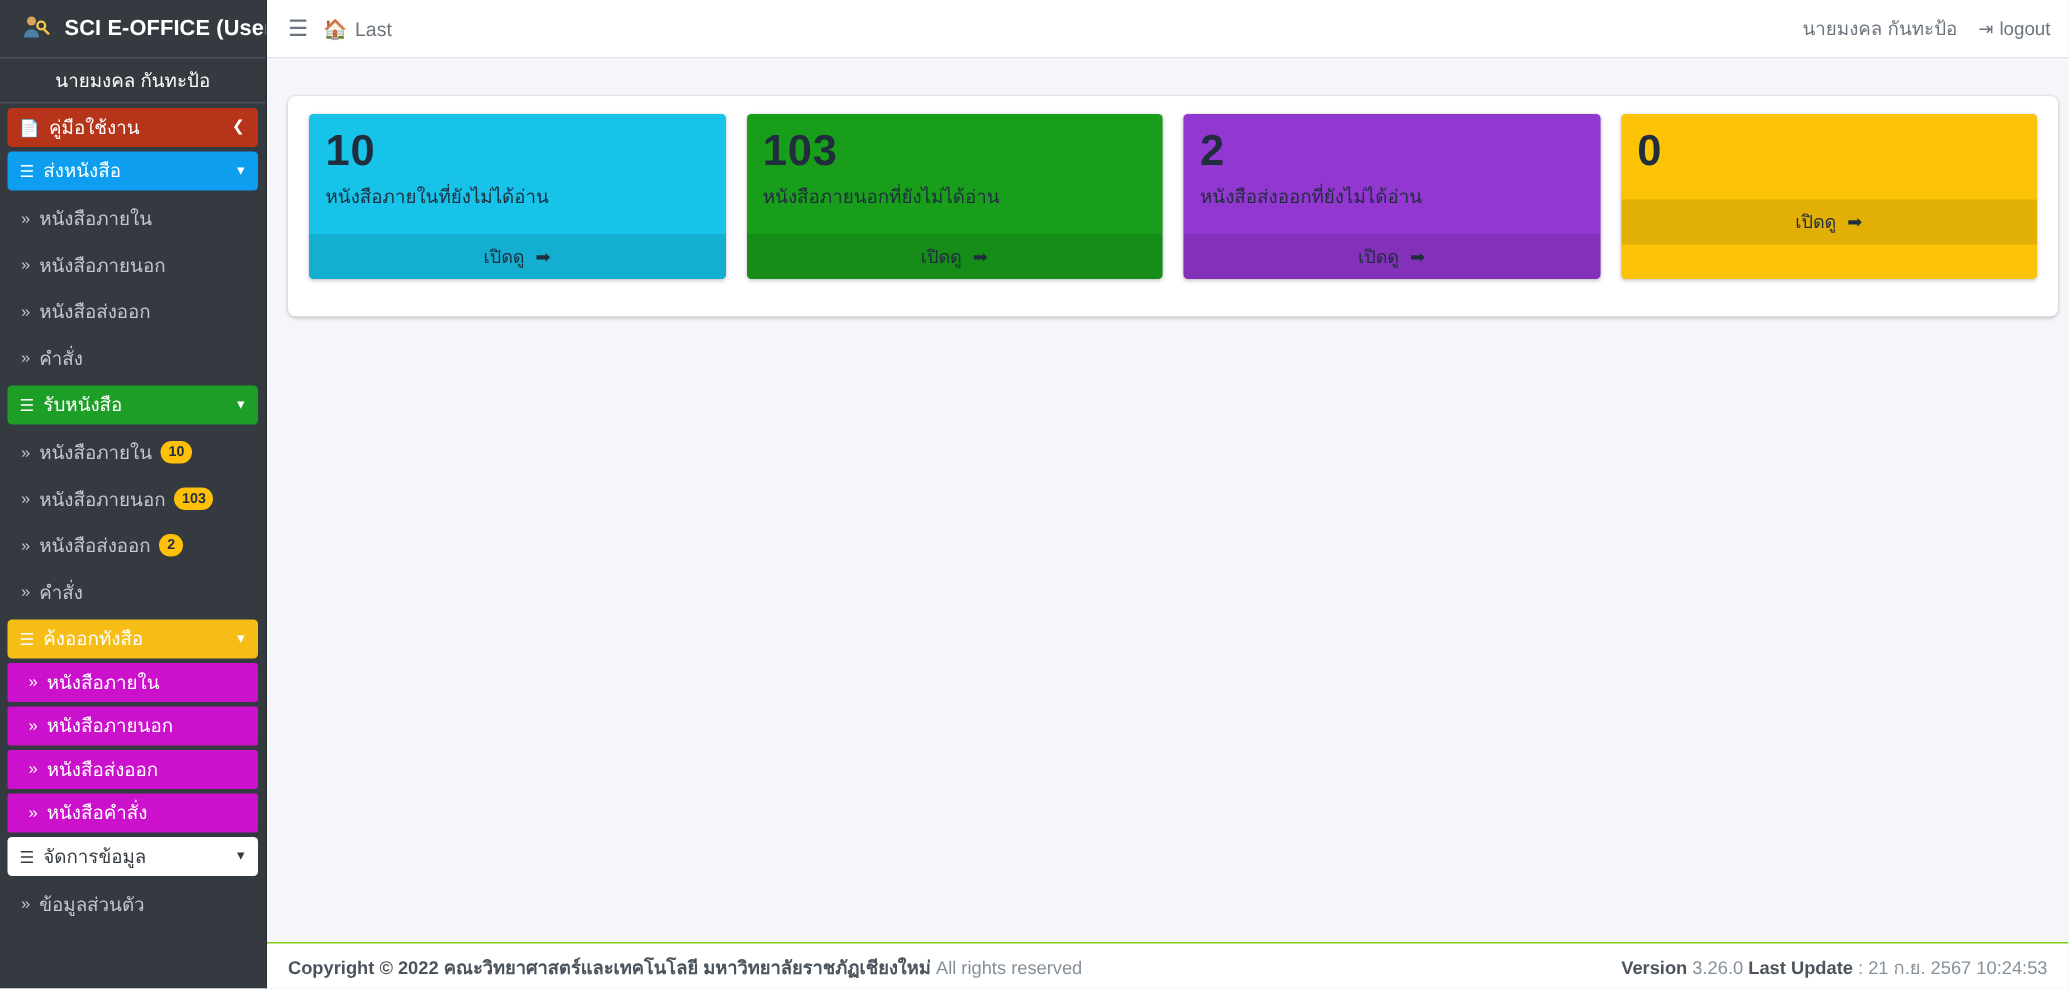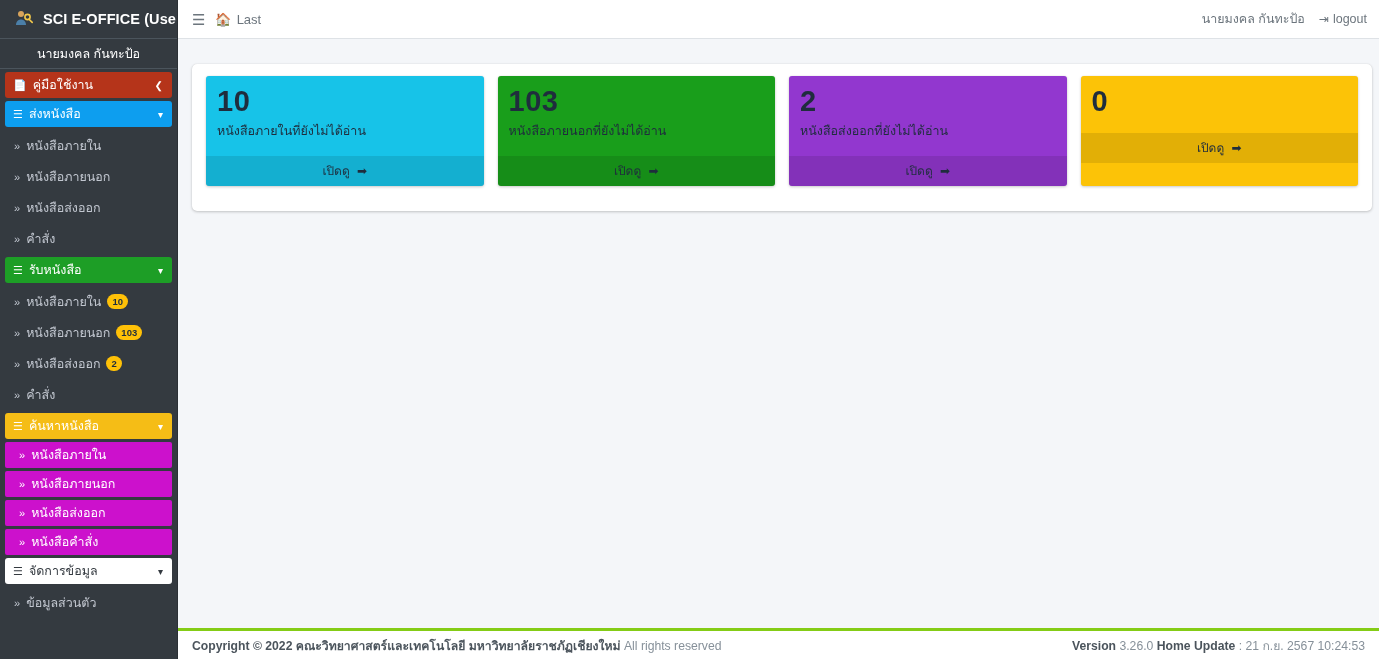--- a/index.html
+++ b/index.html
@@ -213,21 +213,21 @@
   .card.purple { background: #9237cf; }
   .card.purple .card-footer { background: rgba(0,0,0,.10); }
   .card.yellow { background: #fcc307; }
   .card.yellow .card-footer { background: rgba(0,0,0,.10); }
 
   
   .footer {
     position: absolute; left: 178px; top: 628px;
     width: 1201px; height: 31px;
     background: #ffffff;
-    border-top: 3px solid #84cc16;
+    border-top: 1px solid #84cc16;
     display: flex; align-items: center;
     padding: 4px 14px;
     font-size: 12.2px;
     color: #869099;
   }
   .footer b { color: #4b545c; font-weight: 700; }
   .footer-right { margin-left: auto; }
   .footer-left .cp-thai { color: #4b545c; font-weight: 700; }
 </style>
 </head>
@@ -304,21 +304,21 @@
         <span>หนังสือส่งออก</span>
         <span class="badge">2</span>
       </div>
       <div class="nav-sub">
         <span class="arrow">»</span>
         <span>คำสั่ง</span>
       </div>
 
       <div class="nav-header search">
         <span class="hdr-icon">☰</span>
-        <span>ค้นหาหนังสือ</span>
+        <span>ค้งออกทังสือ</span>
         <span class="caret">▾</span>
       </div>
       <div class="nav-sub pink">
         <span class="arrow">»</span>
         <span>หนังสือภายใน</span>
       </div>
       <div class="nav-sub pink">
         <span class="arrow">»</span>
         <span>หนังสือภายนอก</span>
       </div>
@@ -408,17 +408,17 @@
 
       </div>
     </section>
   </main>
 
   <footer class="footer">
     <div class="footer-left">
       <b>Copyright © 2022 </b><span class="cp-thai">คณะวิทยาศาสตร์และเทคโนโลยี มหาวิทยาลัยราชภัฏเชียงใหม่</span><span> All rights reserved</span>
     </div>
     <div class="footer-right">
-      <b>Version</b><span> 3.26.0 </span><b>Home Update</b><span> : 21 ก.ย. 2567 10:24:53</span>
+      <b>Version</b><span> 3.26.0 </span><b>Last Update</b><span> : 21 ก.ย. 2567 10:24:53</span>
     </div>
   </footer>
 
 </div>
 
 </body></html>

